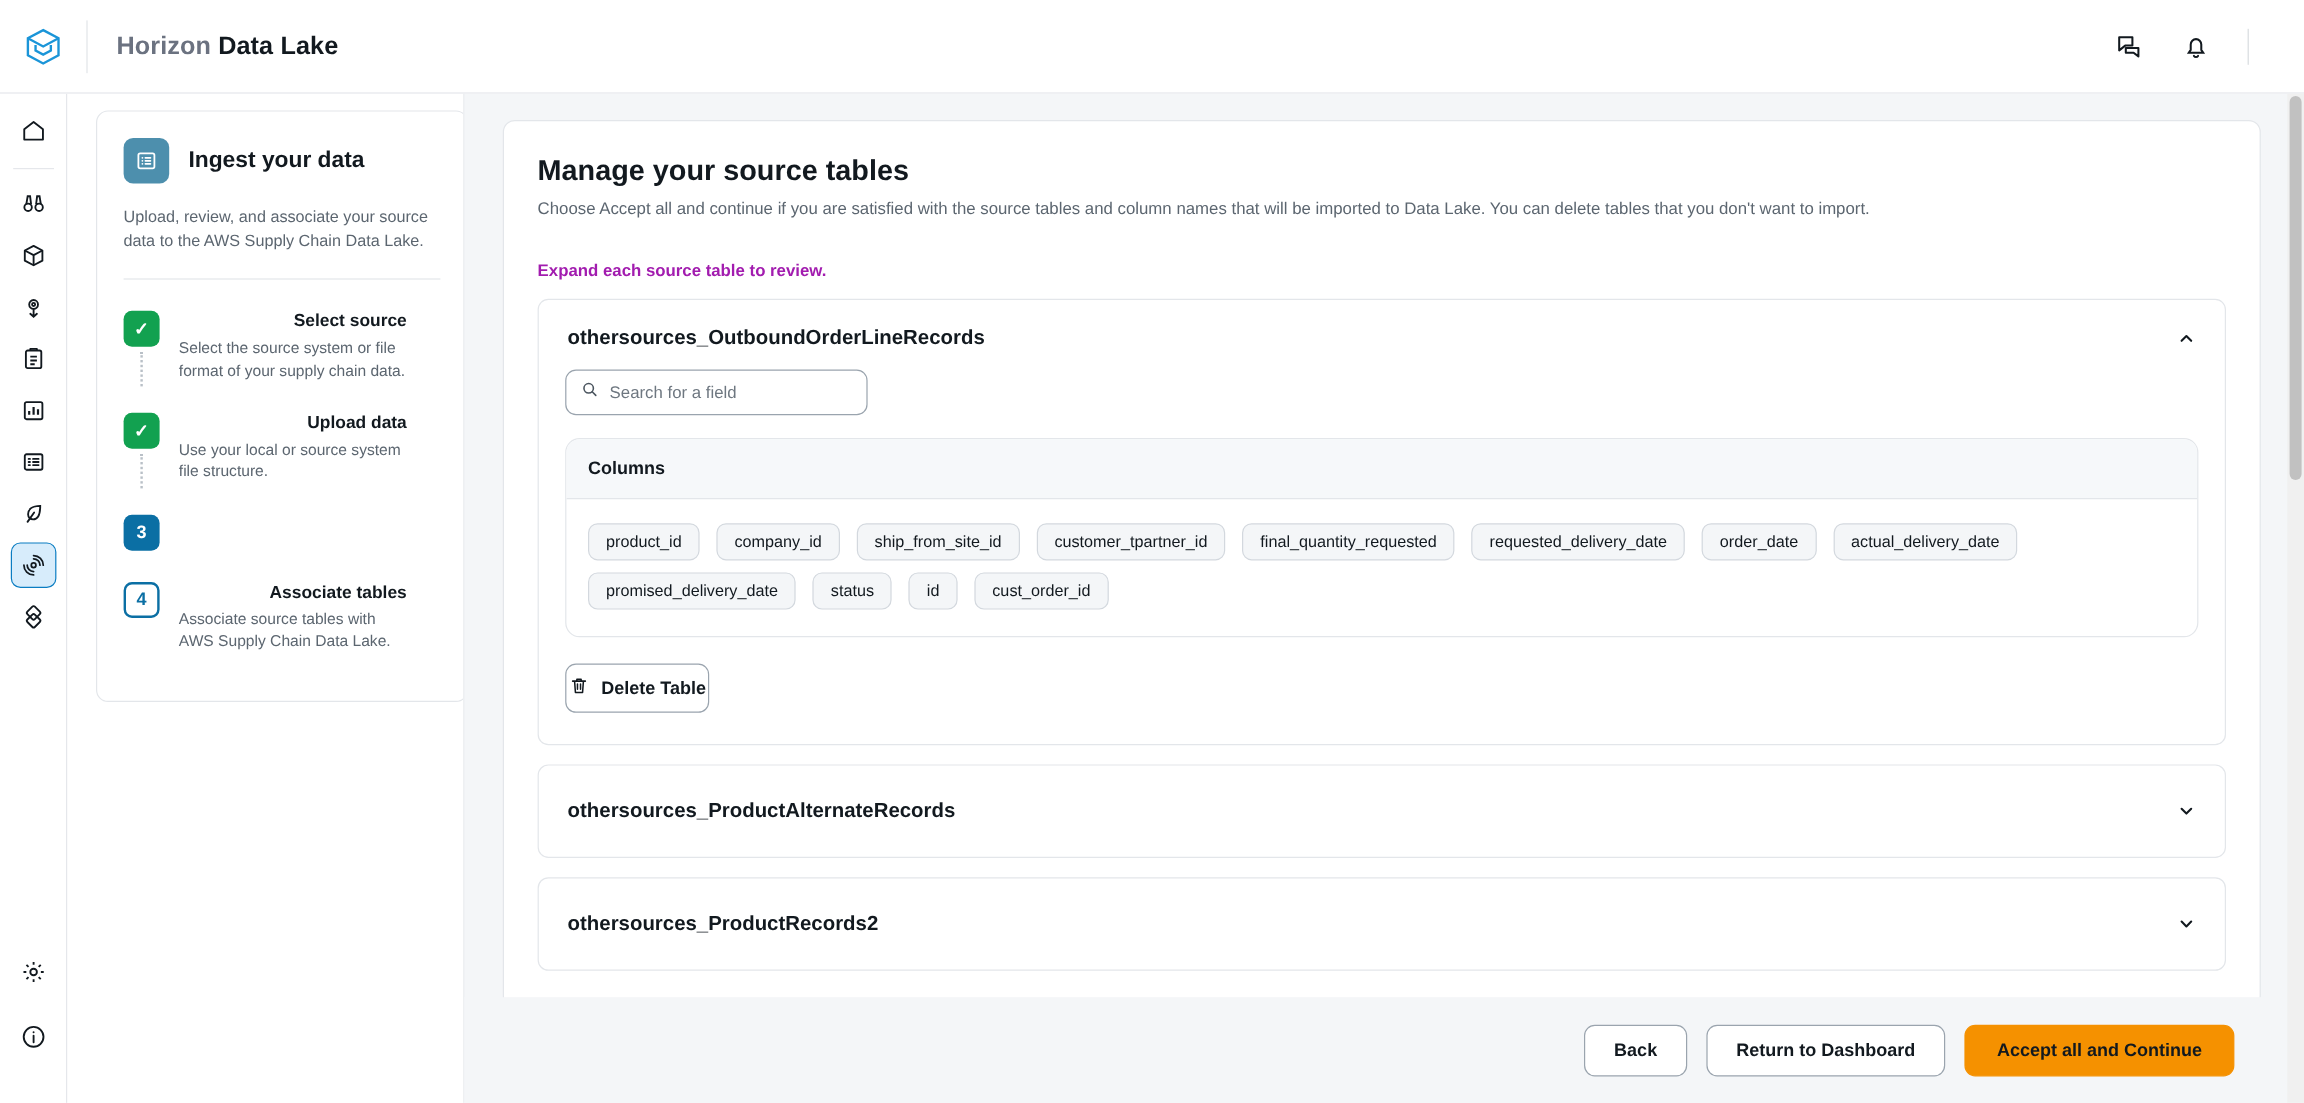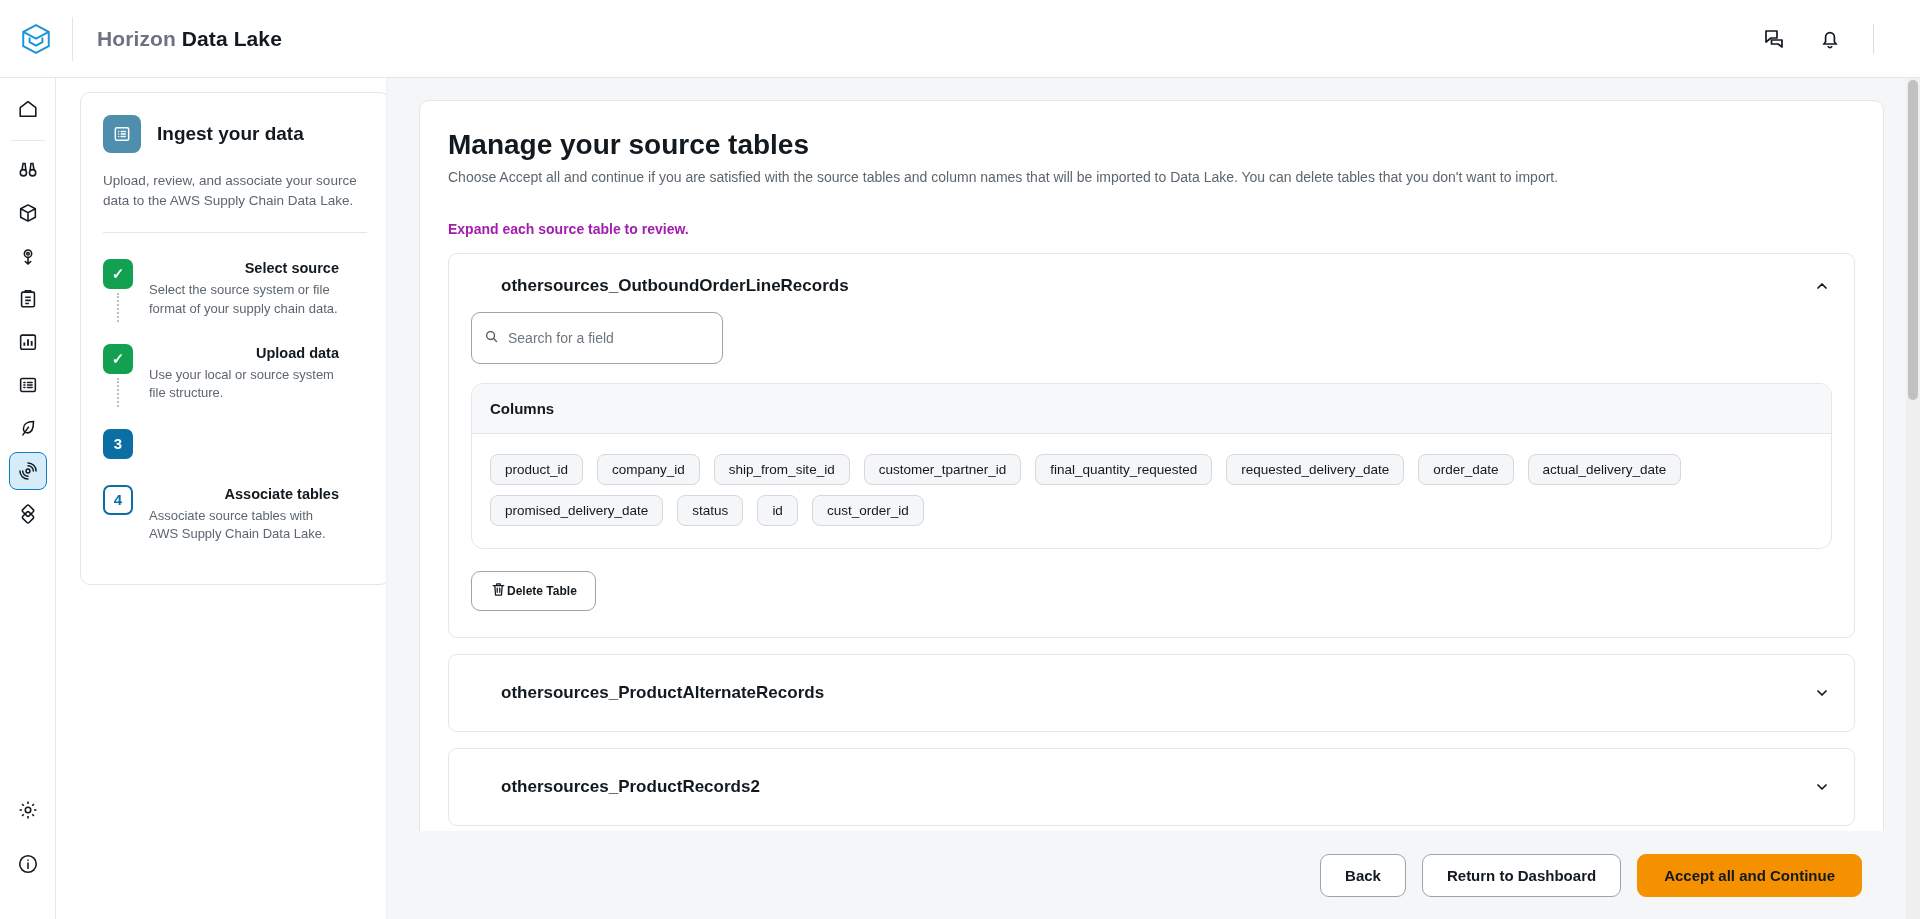--- a/index.html
+++ b/index.html
@@ -96,37 +96,37 @@
   
   .maincol {
     flex: 1; background: #f4f6f8; padding: 0; position: relative;
     border-left: 1px solid #eceef1;
   }
   .maininner { padding: 22px 36px 0 32px; height: 100%; overflow: hidden; }
   .panel {
     background: #ffffff; border-radius: 10px; border: 1px solid #e3e6ea;
     padding: 28px 28px 30px 28px;
   }
-  .page-title { font-size: 28px; font-weight: 700; color: #12191f; }
+  .page-title { font-size: 24px; font-weight: 700; color: #12191f; }
   .page-desc { margin-top: 8px; font-size: 14px; color: #5c6670; }
   .expand-note { margin-top: 36px; font-size: 14px; font-weight: 700; color: #a21caf; }
 
   .tcard {
     margin-top: 16px; border: 1px solid #e3e6ea; border-radius: 9px;
     background: #ffffff;
   }
   .tcard-head {
     display: flex; align-items: center; padding: 22px 24px 6px 24px; cursor: pointer;
   }
-  .tcard-title { font-size: 17px; font-weight: 700; color: #12191f; margin-left: 28px; }
+  .tcard-title { font-size: 17px; font-weight: 700; color: #12191f; }
   .tcard-chev { margin-left: auto; color: #12191f; display:flex; }
   .tcard-body { padding: 10px 22px 26px 22px; }
 
   .search-wrap {
-    width: 252px; height: 52px; border: 1px solid #9aa4ae; border-radius: 9px;
+    width: 252px; height: 38px; border: 1px solid #9aa4ae; border-radius: 9px;
     display: flex; align-items: center; gap: 9px; padding: 0 12px; background: #fff;
   }
   .search-wrap input {
     border: 0; outline: 0; font-size: 14px; color: #12191f;
     font-family: "Liberation Sans", sans-serif; width: 100%; background: transparent;
   }
   .search-wrap input::placeholder { color: #6e7780; }
 
   .colbox { margin-top: 19px; border: 1px solid #e3e6ea; border-radius: 12px; overflow: hidden; }
   .colbox-head {
@@ -134,23 +134,23 @@
     padding: 16px 18px; font-size: 15px; font-weight: 700; color: #12191f;
   }
   .chips { padding: 20px 18px 22px 18px; display: flex; flex-wrap: wrap; gap: 10px 14px; }
   .chip {
     border: 1px solid #d3d8de; background: #f4f6f8; border-radius: 8px;
     padding: 7px 14px; font-size: 13.5px; color: #12191f; cursor: pointer;
     white-space: nowrap;
   }
 
   .delbtn {
-    margin-top: 22px; display: inline-flex; align-items: center; gap: 0;
+    margin-top: 22px; display: inline-flex; align-items: center; gap: 10px;
     border: 1px solid #9aa4ae; border-radius: 9px; background: #fff;
-    padding: 9px 18px; font-size: 12px; font-weight: 700; color: #12191f; cursor: pointer;
+    padding: 9px 2px; font-size: 15px; font-weight: 700; color: #12191f; cursor: pointer;
   }
 
   .tcard.collapsed .tcard-head { padding: 28px 24px 28px 24px; }
 
   
   .footer {
     position: absolute; left: 0; right: 0; bottom: 0; height: 88px;
     background: #f4f6f8;
     display: flex; align-items: center; justify-content: flex-end;
     gap: 16px; padding-right: 58px;

